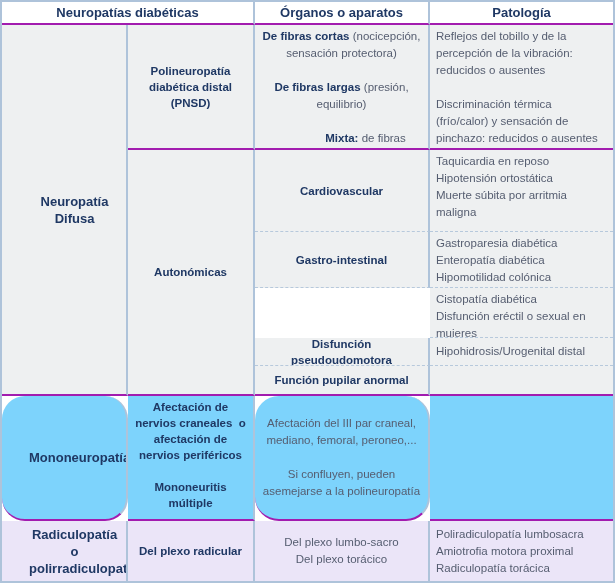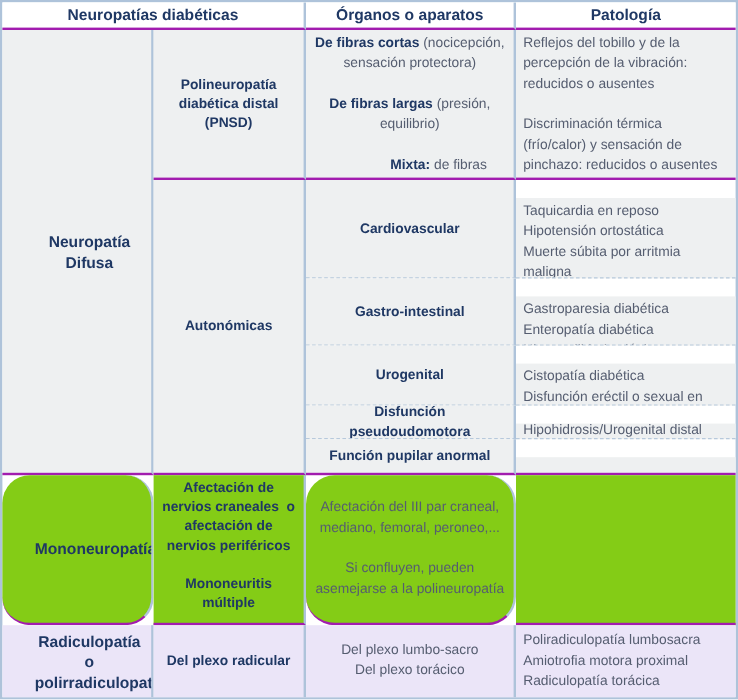--- a/index.html
+++ b/index.html
@@ -11,40 +11,40 @@
     grid-template-rows:23px 125px 82px 56px 50px 28px 30px 125px 1fr;
     font-family:"Liberation Sans", sans-serif;
   }
   .c{box-sizing:border-box;padding:3px 6px;overflow:hidden;display:flex;flex-direction:column;justify-content:center;}
   .top{justify-content:flex-start;}
   .br{border-right:2px solid #aec3da;text-align:center;}
   .bb{border-bottom:2px solid #a21caf;}
   .bbd{border-bottom:1px dashed #b7c9dc;}
   .bg-head{background:#ffffff;}
   .bg-g{background:#eef0f1;}
-  .bg-m{background:#84cc16;}
+  .bg-m{background:#7dd3fc;}
   .bg-r{background:#ebe5f8;}
   .th{font-weight:bold;font-size:13px;color:#1f3864;align-items:center;text-align:center;}
   .lbl1{font-weight:bold;font-size:13px;line-height:17px;color:#1f3864;padding-left:27px;}
   .lbl2{font-weight:bold;font-size:11.5px;line-height:16px;color:#1f3864;}
   .pat{font-size:11.5px;line-height:17px;color:#555d70;white-space:pre-wrap;}
   .b{font-weight:bold;color:#1f3864;}
   .pnsd-org p{margin:0 0 17px 0;font-size:11.5px;line-height:17px;color:#555d70;}
   .pnsd-org p:last-child{margin:0;padding-left:48px;}
   
   .h1{grid-column:1/3;grid-row:1;}
   .h2{grid-column:3;grid-row:1;}
   .h3{grid-column:4;grid-row:1;}
   .difusa-label{grid-column:1;grid-row:2/8;}
   .pnsd-label{grid-column:2;grid-row:2;}
   .pnsd-org{grid-column:3;grid-row:2;}
   .pnsd-pat{grid-column:4;grid-row:2;}
   .auto-label{grid-column:2;grid-row:3/8;}
   .r3{grid-row:3;}.r4{grid-row:4;}.r5{grid-row:5;}.r6{grid-row:6;}.r7{grid-row:7;}
-  .col3{grid-column:3;}.col4{grid-column:4;margin-top:15px;}
+  .col3{grid-column:3;}.col4{grid-column:4;}
   .mono1{grid-column:1;grid-row:8;border-radius:23px;}
   .mono2{grid-column:2;grid-row:8;}
   .mono3{grid-column:3;grid-row:8;border-radius:24px;}
   .mono4{grid-column:4;grid-row:8;}
   .rad1{grid-column:1;grid-row:9;}
   .rad2{grid-column:2;grid-row:9;}
   .rad3{grid-column:3;grid-row:9;}
   .rad4{grid-column:4;grid-row:9;}
 </style>
 </head>
@@ -75,21 +75,20 @@
   <div class="c col3 r3 lbl2 bg-g br bbd">Cardiovascular</div>
   <div class="c col4 r3 pat top bg-g bbd">Taquicardia en reposo
 Hipotensión ortostática
 Muerte súbita por arritmia maligna</div>
 
   <div class="c col3 r4 lbl2 bg-g br bbd">Gastro-intestinal</div>
   <div class="c col4 r4 pat top bg-g bbd">Gastroparesia diabética
 Enteropatía diabética
 Hipomotilidad colónica</div>
 
-  <div class="c col3 r5 lbl2 bg-g br bbd">Urogenital</div>
   <div class="c col4 r5 pat top bg-g bbd">Cistopatía diabética
 Disfunción eréctil o sexual en mujeres</div>
 
   <div class="c col3 r6 lbl2 bg-g br bbd">Disfunción pseudoudomotora</div>
   <div class="c col4 r6 pat bg-g bbd">Hipohidrosis/Urogenital distal</div>
 
   <div class="c col3 r7 lbl2 bg-g br bb">Función pupilar anormal</div>
   <div class="c col4 r7 pat bg-g bb"></div>
 
   <div class="c mono1 lbl1 bg-m br bb">Mononeuropatía</div>

